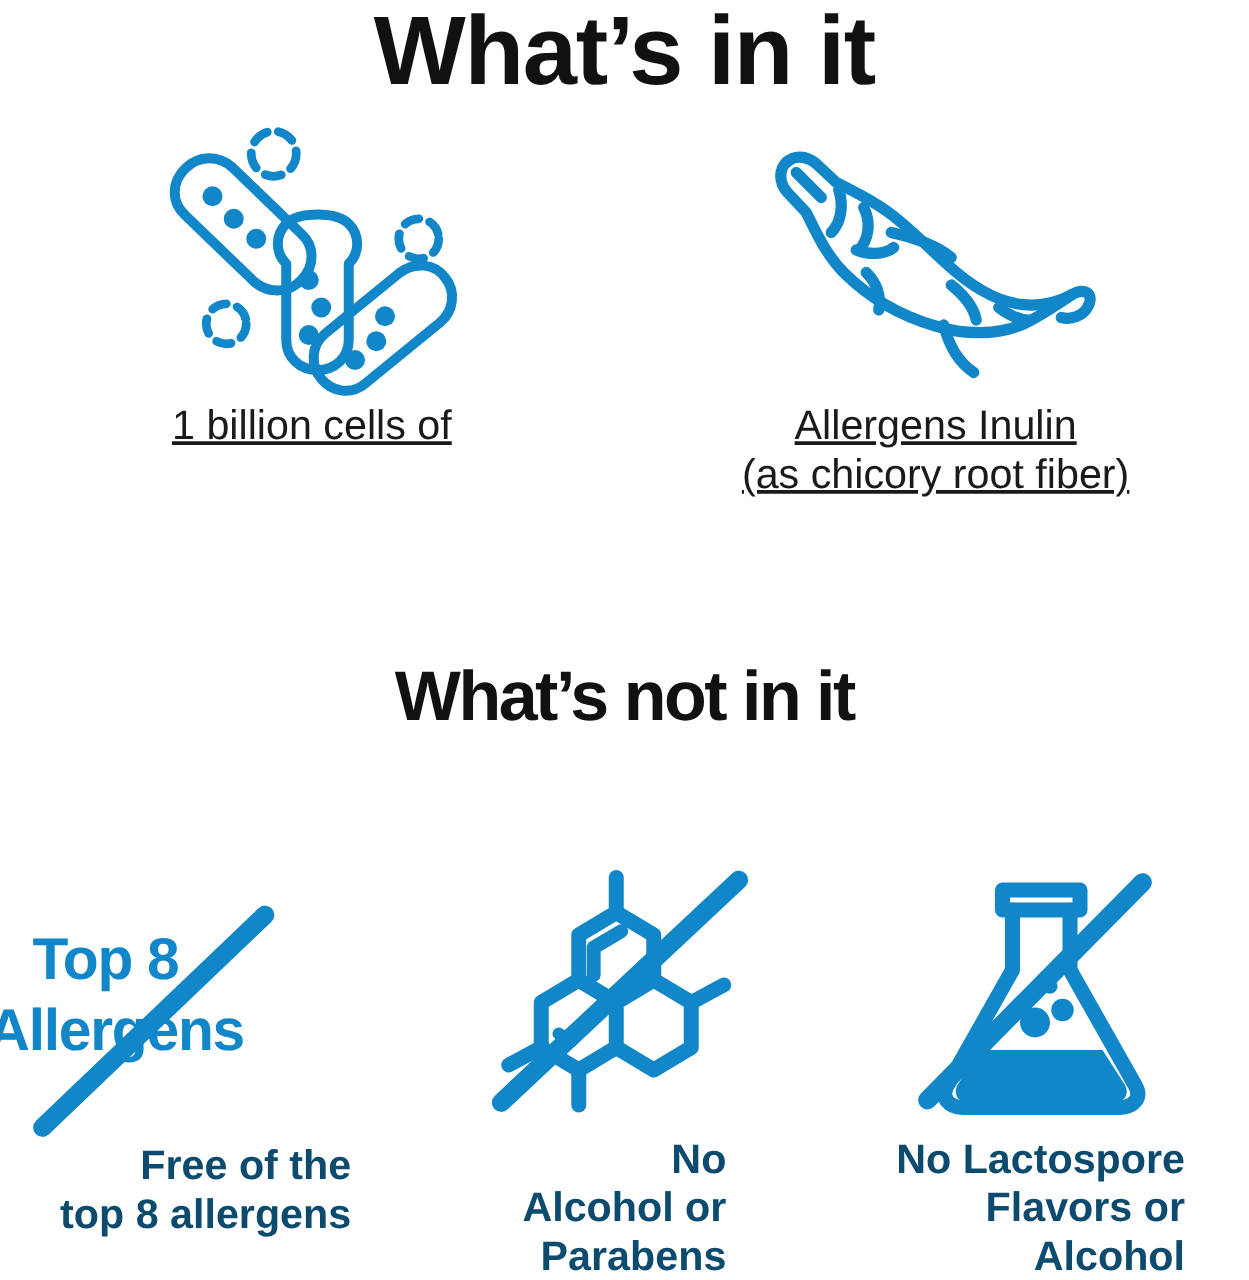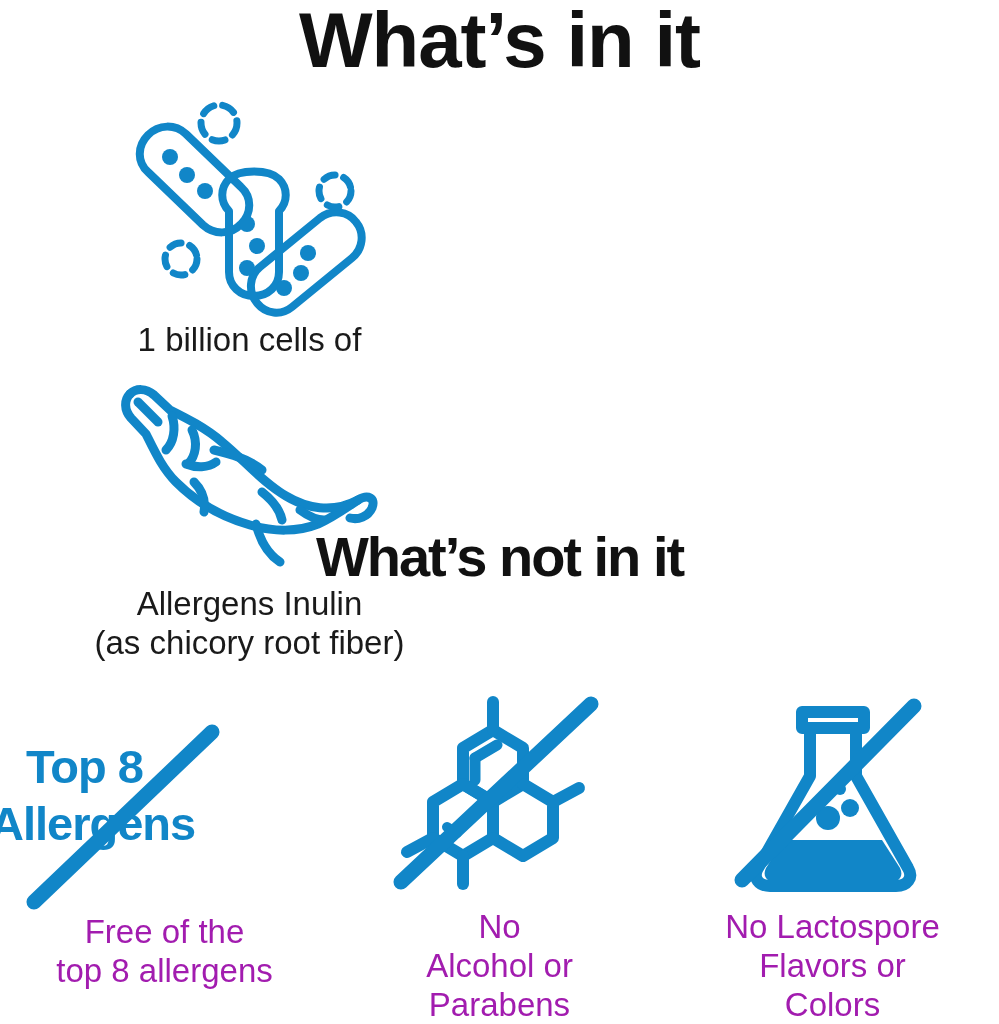--- a/index.html
+++ b/index.html
@@ -47,21 +47,22 @@
   }
 
   
   .row-in {
     position: absolute;
     top: 95px;
     left: 0;
     width: 999px;
     height: 310px;
     display: flex;
-    flex-direction: column;
+    flex-direction: row;
+    text-decoration: underline;
   }
   .col-in {
     width: 499px;
     display: flex;
     flex-direction: column;
     align-items: center;
   }
   .icon-in {
     height: 225px;
     display: flex;
@@ -105,24 +106,25 @@
 
   .icon-not {
     height: 222px;
     width: 100%;
     display: flex;
     align-items: flex-start;
     justify-content: center;
     position: relative;
   }
   .caption-not {
-    text-align: center;
+    text-align: right;
     font-size: 33px;
     line-height: 39px;
-    color: #a21caf;
+    color: #0c4a6e;
+    font-weight: bold;
   }
   .caption-not .line { display: block; white-space: nowrap; }
 
   
   .allergen-mark {
     position: relative;
     width: 333px;
     height: 222px;
   }
   .allergen-text {
@@ -289,18 +291,18 @@
             <circle cx="122" cy="118" r="9"></circle>
             <circle cx="100" cy="128" r="12"></circle>
           </g>
 
           <line x1="14" y1="190" x2="186" y2="16" stroke="#1186c8" stroke-width="15" stroke-linecap="round"></line>
         </svg>
       </div>
       <div class="caption-not">
         <span class="line">No Lactospore</span>
         <span class="line">Flavors or</span>
-        <span class="line">Colors</span>
+        <span class="line">Alcohol</span>
       </div>
     </div>
 
   </div>
 </div>
 
 </body></html>

